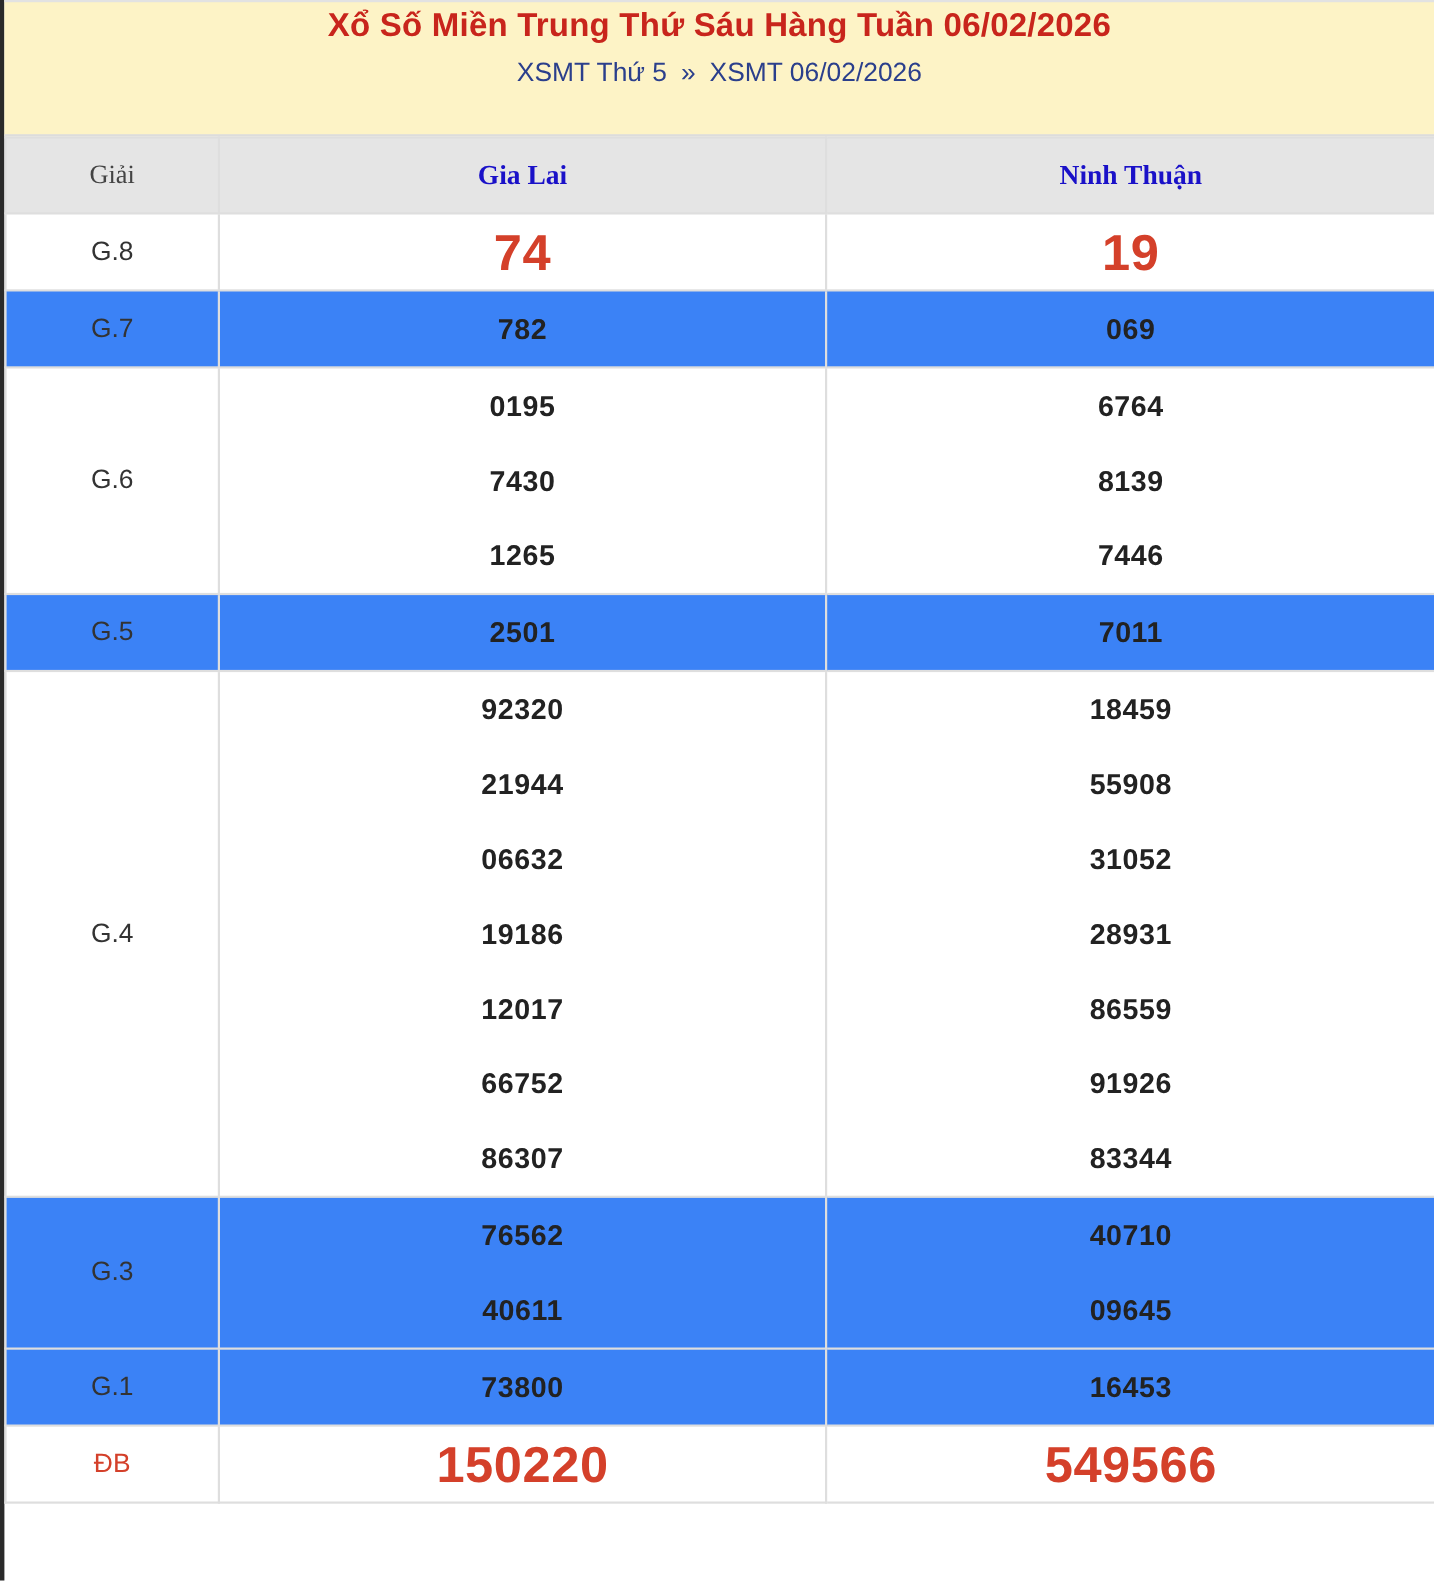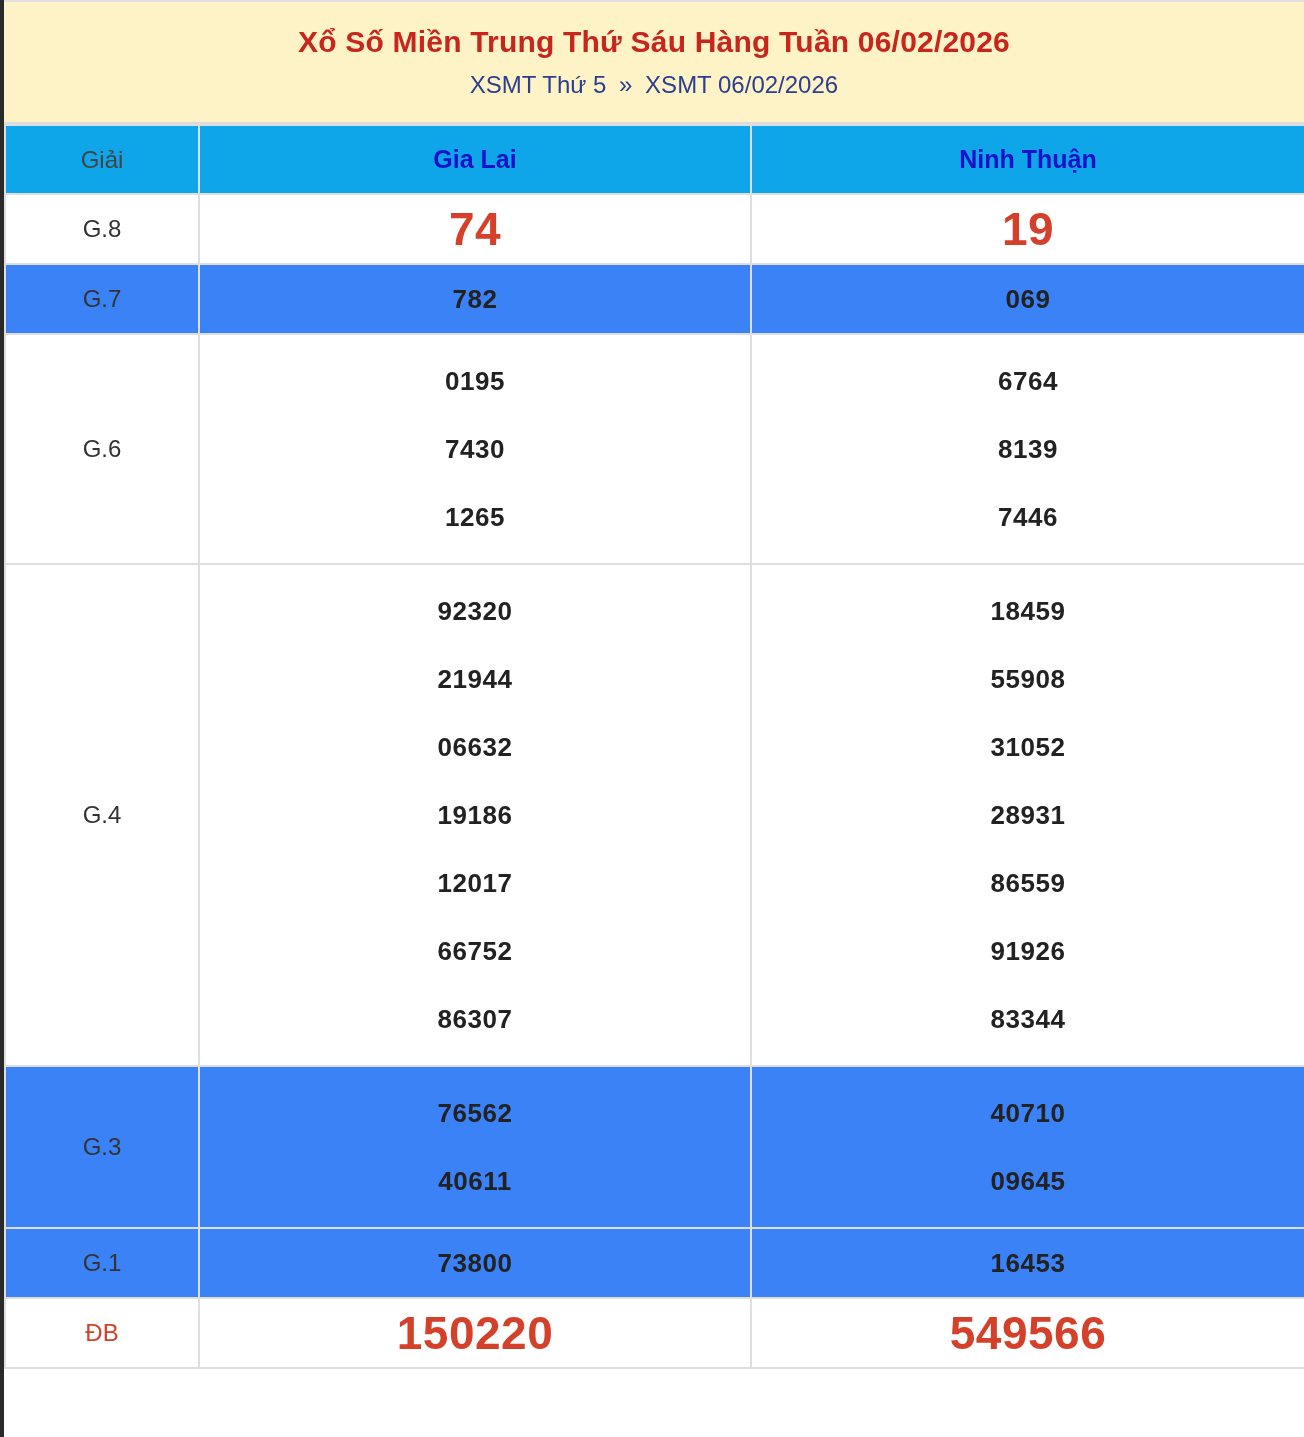--- a/index.html
+++ b/index.html
@@ -1,38 +1,38 @@
 <!DOCTYPE html>
 <html><head>
 <meta charset="utf-8">
 <style>
   * { box-sizing: border-box; margin: 0; padding: 0; }
   html, body { width: 1304px; height: 1437px; background: #ffffff; overflow: hidden; }
   body { font-family: "Liberation Sans", sans-serif; position: relative; }
   .frame { position: absolute; left: 0; top: 0; width: 1304px; height: 1437px; border-left: 4px solid #2a2a2a; }
   .header {
     height: 124px; background: #fdf3c6; border-top: 2px solid #e2e2e2;
-    border-bottom: 2px solid #dcdcdc; text-align: center; padding-top: 22px;
+    border-bottom: 2px solid #dcdcdc; text-align: center; padding-top: 4px;
   }
   .title { color: #c8251c; font-size: 30px; font-weight: bold; letter-spacing: 0.2px; display: block; line-height: 36px; }
   .crumbs { margin-top: 10px; font-size: 24px; color: #2b3f8c; line-height: 30px; }
   .crumbs a { color: #2b3f8c; text-decoration: none; }
   .crumbs .sep { margin: 0 6px; }
   table { border-collapse: collapse; width: 1300px; table-layout: fixed; }
   td, th { border: 2px solid #dedede; text-align: center; vertical-align: middle; }
-  th { height: 69px; background: #0ea5e9; font-weight: bold; font-size: 25px; }
+  th { height: 69px; background: #e5e5e5; font-weight: bold; font-size: 25px; font-family: Liberation Serif, serif; }
   th.giai { font-weight: normal; color: #444; font-size: 24px; }
   th.prov { color: #1a11c8; }
   td.label { font-size: 24px; color: #333; }
   td.label.db { color: #d4402a; margin-top: 28px; }
   tr.alt td { background: #3b82f6; }
   .num { display: block; font-weight: bold; font-size: 26px; color: #222; line-height: 68px; letter-spacing: 0.5px; }
   .num.red { color: #d4402a; font-size: 46px; }
   .num.big { color: #d4402a; font-size: 46px; }
-  .multi { padding: 12px; }
+  .multi { padding: 0; }
   .multi .num { line-height: 68px; }
 </style>
 </head>
 <body>
 
 <div class="frame">
   <div class="header">
     <h1 class="title">Xổ Số Miền Trung Thứ Sáu Hàng Tuần 06/02/2026</h1>
     <div class="crumbs">
       <a href="#">XSMT Thứ 5</a>
@@ -79,20 +79,29 @@
           <span class="num">0195</span>
           <span class="num">7430</span>
           <span class="num">1265</span>
         </td>
         <td class="multi">
           <span class="num">6764</span>
           <span class="num">8139</span>
           <span class="num">7446</span>
         </td>
       </tr>
+      <tr class="alt">
+        <td class="label">G.5</td>
+        <td>
+            <span class="num">2501</span>
+          </td>
+        <td>
+            <span class="num">7011</span>
+          </td>
+      </tr>
       <tr>
         <td class="label">G.4</td>
         <td class="multi">
           <span class="num">92320</span>
           <span class="num">21944</span>
           <span class="num">06632</span>
           <span class="num">19186</span>
           <span class="num">12017</span>
           <span class="num">66752</span>
           <span class="num">86307</span>

